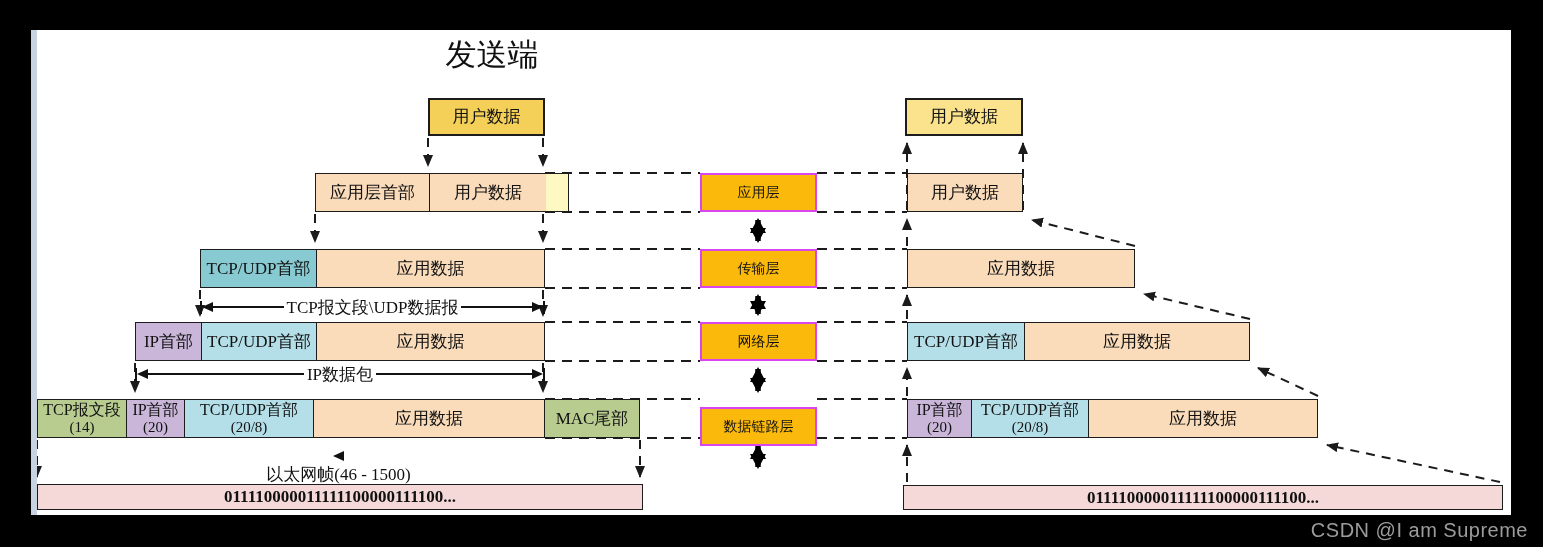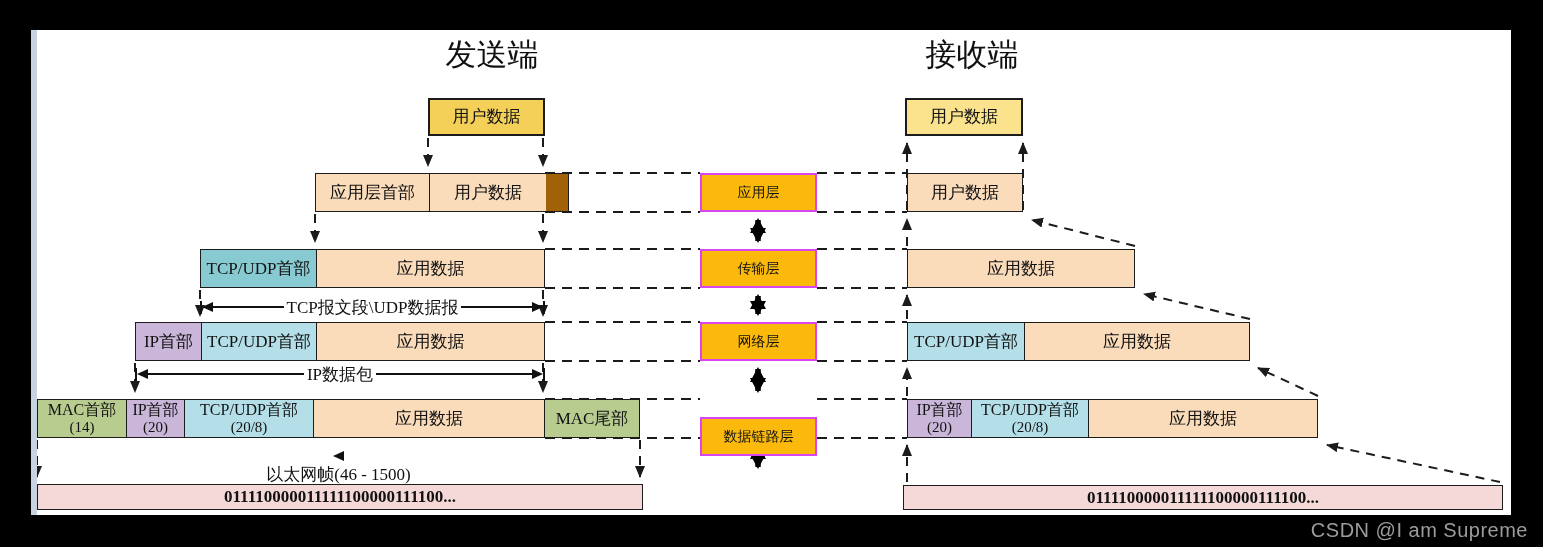--- a/index.html
+++ b/index.html
@@ -13,21 +13,21 @@
   .bar-right{left:1511px;top:30px;width:32px;height:485px;}
   .accent-line{position:absolute;left:31px;top:30px;width:6px;height:485px;z-index:5;}
   .watermark{position:absolute;right:15px;top:519px;z-index:6;color:#9c9c9c;
              font-family:"Liberation Sans","DejaVu Sans",sans-serif;font-size:20px;letter-spacing:.5px;}
   
   .title{position:absolute;top:34px;width:150px;text-align:center;font-size:31px;z-index:2;}
   
   .overlay{position:absolute;left:0;top:0;z-index:1;}
   
   .row{position:absolute;display:flex;border:1.6px solid #1c1c1c;box-sizing:border-box;
-       background:#a16207;z-index:2;}
+       background:#fef9c3;z-index:2;}
   .row.thick{border-width:2.2px;}
   .cell{display:flex;flex-direction:column;align-items:center;justify-content:center;
         box-sizing:border-box;font-size:17px;line-height:1.12;white-space:nowrap;overflow:hidden;}
   .cell + .cell{border-left:1.6px solid #1c1c1c;}
   .cell .sub{font-size:15px;}
   .cell.small{font-size:16px;}
   
   .layer-box{position:absolute;left:700px;width:117px;height:39px;box-sizing:border-box;
              border:2px solid #d946ef;display:flex;align-items:center;justify-content:center;
              font-size:14px;z-index:2;white-space:nowrap;}
@@ -104,21 +104,20 @@
     </g>
     <g stroke="#000" stroke-width="5.5">
       <line x1="758" y1="220" x2="758" y2="241" marker-start="url(#ahb)" marker-end="url(#ahb)"></line>
       <line x1="758" y1="296" x2="758" y2="314" marker-start="url(#ahb)" marker-end="url(#ahb)"></line>
       <line x1="758" y1="369" x2="758" y2="391" marker-start="url(#ahb)" marker-end="url(#ahb)"></line>
       <line x1="758" y1="446" x2="758" y2="467" marker-start="url(#ahb)" marker-end="url(#ahb)"></line>
     </g>
   </svg>
 
   <div class="title" style="left:417px;">发送端</div>
-  <div class="title" style="left:897px;">接收端</div>
 
   <div class="row thick" style="left:428px;top:98px;width:117px;height:38px;">
     <div class="cell" style="flex: 1 1 0%; background-color: rgb(245, 208, 88);">
         <span>用户数据</span>
       </div>
   </div>
   <div class="row" style="left:315px;top:173px;width:254px;height:39px;">
     <div class="cell" style="width: 113px; background-color: rgb(250, 220, 187);">
         <span>应用层首部</span>
       </div>
@@ -158,21 +157,21 @@
     <div class="tick"></div>
       <div class="ahl"></div>
     <div class="seg"></div>
     <div class="lbl">IP数据包</div>
     <div class="seg"></div>
     <div class="ahr"></div>
       <div class="tick"></div>
   </div>
   <div class="row" style="left:37px;top:399px;width:603px;height:39px;">
     <div class="cell small" style="width: 88px; background-color: rgb(185, 204, 144);">
-      <span>MAC首部</span>
+      <span>TCP报文段</span>
         <span class="sub">(14)</span>
       </div>
     <div class="cell small" style="width: 58px; background-color: rgb(201, 182, 216);">
       <span>IP首部</span>
         <span class="sub">(20)</span>
       </div>
     <div class="cell small" style="width: 129px; background-color: rgb(180, 223, 232);">
       <span>TCP/UDP首部</span>
         <span class="sub">(20/8)</span>
       </div>
@@ -198,21 +197,21 @@
 
   <div class="layer-box" style="top: 173px; background-color: rgb(251, 186, 11);">
       <span>应用层</span>
     </div>
   <div class="layer-box" style="top: 249px; background-color: rgb(251, 186, 11);">
       <span>传输层</span>
     </div>
   <div class="layer-box" style="top: 322px; background-color: rgb(251, 186, 11);">
       <span>网络层</span>
     </div>
-  <div class="layer-box" style="top: 417px; background-color: rgb(251, 186, 11);">
+  <div class="layer-box" style="top: 407px; background-color: rgb(251, 186, 11);">
       <span>数据链路层</span>
     </div>
 
   <div class="row thick" style="left:905px;top:98px;width:118px;height:38px;">
     <div class="cell" style="flex: 1 1 0%; background-color: rgb(250, 227, 140);">
         <span>用户数据</span>
       </div>
   </div>
   <div class="row" style="left:907px;top:173px;width:116px;height:39px;">
     <div class="cell" style="flex: 1 1 0%; background-color: rgb(250, 220, 187);">

